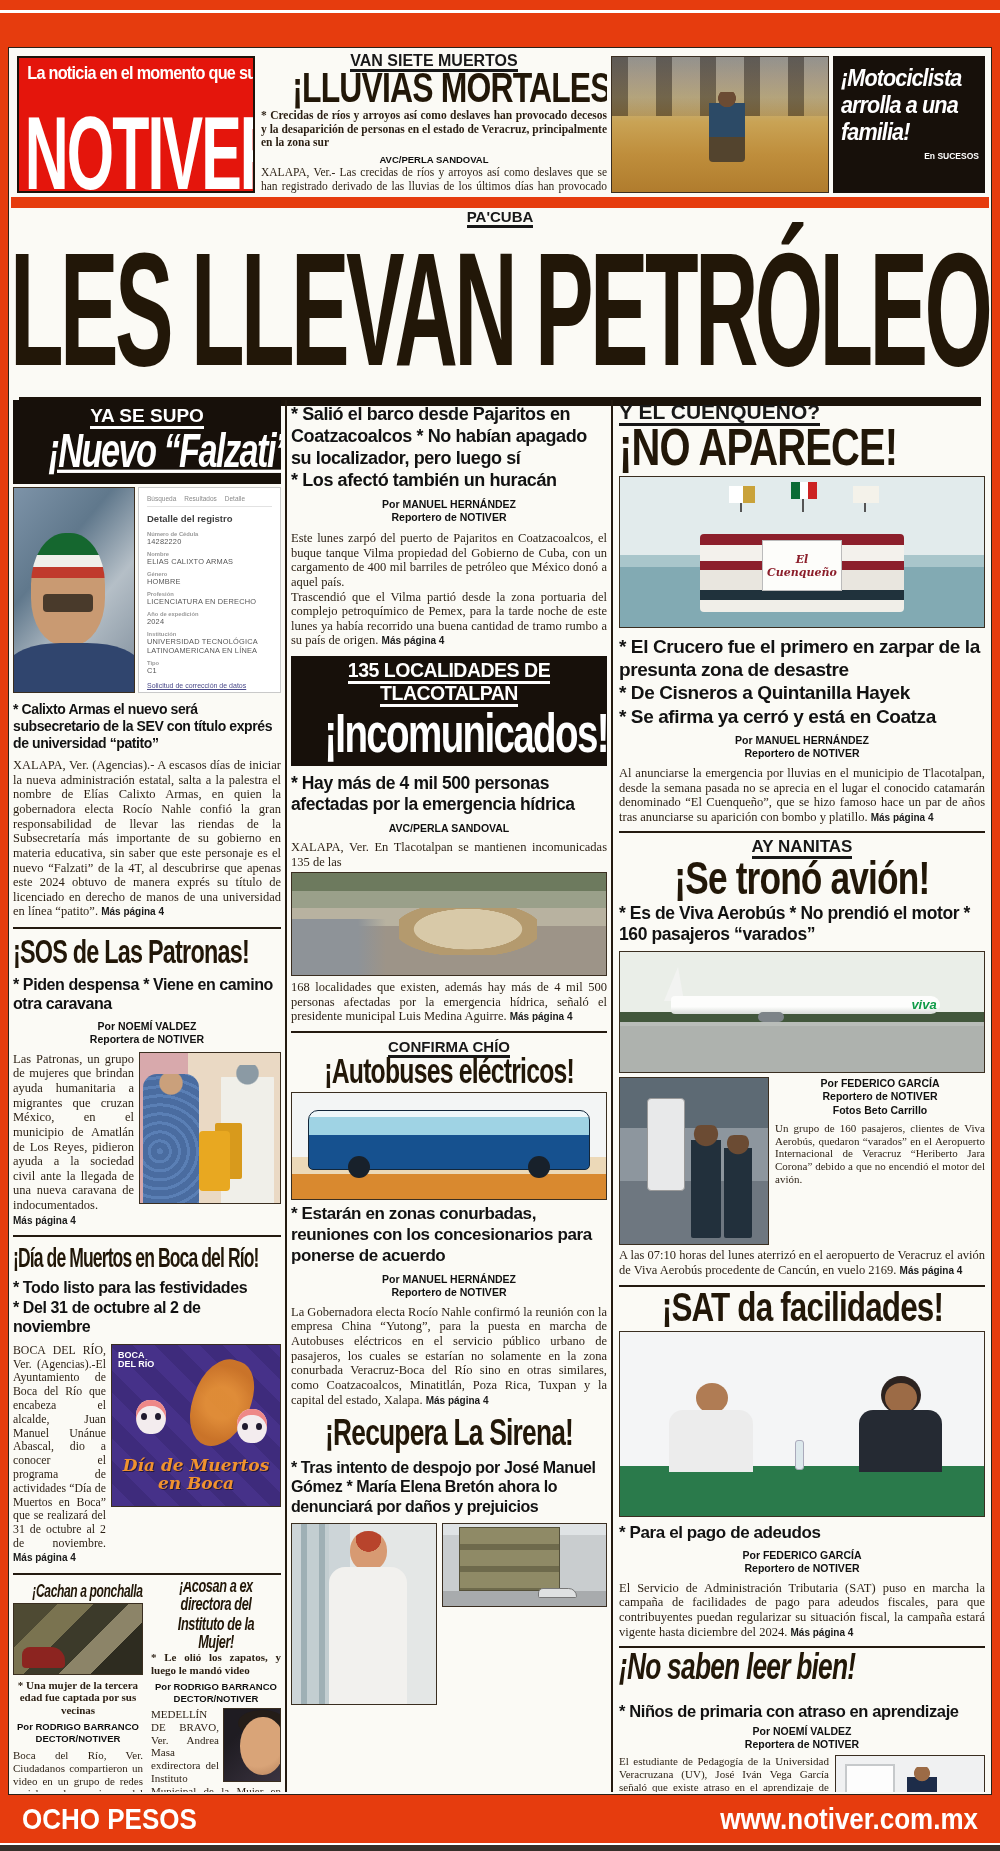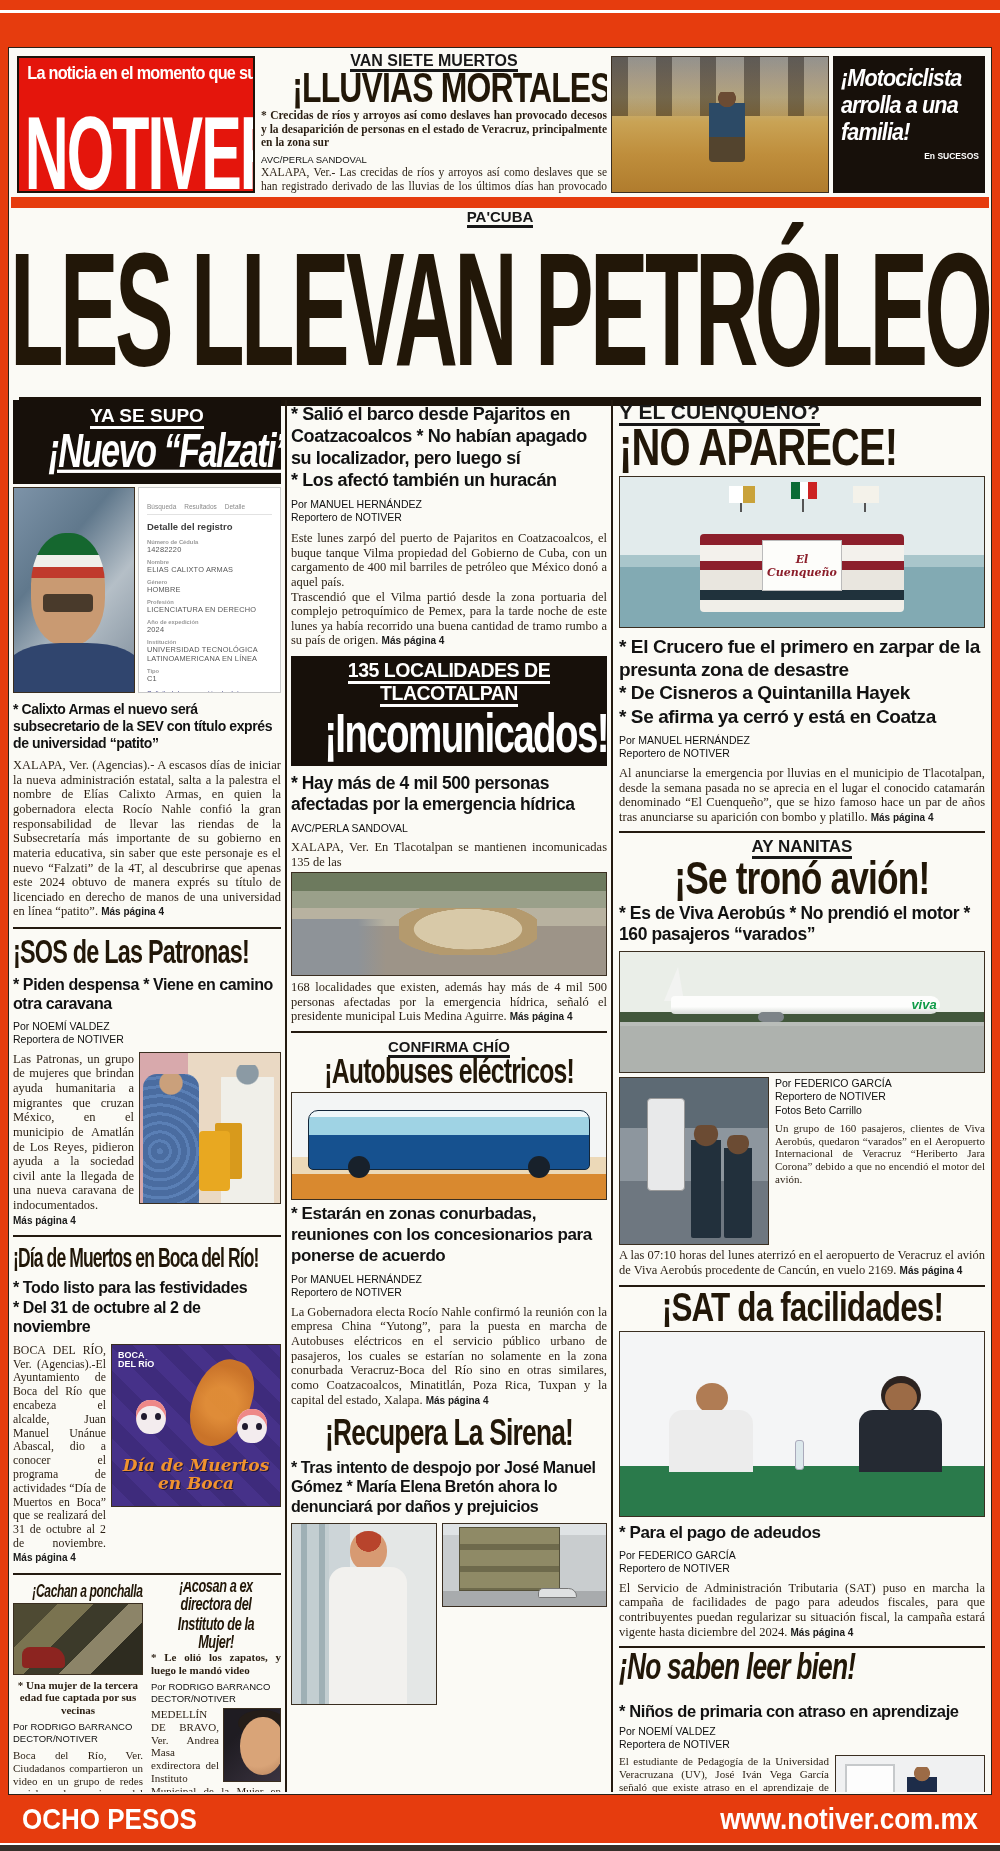--- a/index.html
+++ b/index.html
@@ -20,40 +20,40 @@
 
   
   .content { position:absolute; left:8px; top:47px; width:984px; height:1748px; background:#fbfaf5; border:1px solid #2a2118; overflow:hidden; }
   .kick { font-weight:bold; text-align:center; color:#181818; }
   .kick b { border-bottom:3px solid #181818; font-weight:bold; }
   .kick.inverse b { border-bottom:3px solid #fff; }
   .cond { display:inline-block; white-space:nowrap; transform-origin:center; }
   .hl { font-weight:bold; color:#221708; letter-spacing:-1px; line-height:0.98; }
   .txt { font-family:"Liberation Serif", serif; font-size:12.5px; line-height:1.17; text-align:justify; color:#2a1e12; white-space:pre-line; }
   .more { font-family:"Liberation Sans", sans-serif; font-weight:bold; font-size:10px; color:#1a1a1a; white-space:nowrap; }
-  .byline { font-weight:normal; font-size:10.5px; line-height:1.25; color:#101010; white-space:pre-line; }
+  .byline { font-weight:bold; font-size:10.5px; line-height:1.25; color:#101010; white-space:pre-line;text-align:center; }
   .bullets { font-weight:bold; font-size:16px; line-height:1.22; letter-spacing:-0.4px; color:#121212; white-space:pre-line; }
   .rule { border-top:2px solid #241a10; }
   .inv { background:#17100a; color:#fff; }
 
   
   .ph { position:relative; overflow:hidden; border:1.5px solid #3a2e20; }
 
   .ph-flood { background:linear-gradient(180deg,#9aa0a6 0,#b5ad9c 16%,#c7b98e 30%,#c9a355 48%,#bf8e3c 72%,#b07c2d 100%); }
   .ph-flood .stores { position:absolute; left:0; top:0; width:100%; height:44%; background:repeating-linear-gradient(90deg,rgba(45,33,20,.55) 0 16px,rgba(130,108,76,.28) 16px 44px); }
   .ph-flood .person { position:absolute; left:45%; top:26%; width:36px; height:52%; border-radius:12px 12px 4px 4px;
      background:radial-gradient(circle at 50% 9%,#6b4b33 0 13%,transparent 14%), linear-gradient(180deg,transparent 0 16%,#2c4a66 16% 64%,#53442e 64% 100%); }
 
   .ph-selfie { background:linear-gradient(130deg,#7d93a8 0%,#5f7econf 0%,#60788c 34%,#b5bfc7 62%,#7e8d9b 100%); background:linear-gradient(130deg,#7d93a8 0%,#60788c 34%,#b5bfc7 62%,#7e8d9b 100%); }
   .ph-selfie .head { position:absolute; left:14%; top:22%; width:62%; height:55%; border-radius:46% 46% 42% 42%;
      background:linear-gradient(180deg,#15672f 0 20%,#efefea 20% 30%,#c03a2c 30% 40%,#c99a72 40% 100%); }
   .ph-selfie .glasses { position:absolute; left:24%; top:52%; width:42%; height:9%; background:rgba(30,25,20,.75); border-radius:4px; }
   .ph-selfie .torso { position:absolute; left:-4%; bottom:-2%; width:108%; height:26%; background:#30456e; border-radius:40% 40% 0 0; }
 
-  .ph-reg { background:#fff; border:1px solid #c9c9c9; font-family:"Liberation Sans",sans-serif; color:#5f5f5f; padding:15px 8px; }
+  .ph-reg { background:#fff; border:1px solid #c9c9c9; font-family:"Liberation Sans",sans-serif; color:#5f5f5f; padding:7px 8px; }
   .ph-reg .tabs { display:flex; gap:8px; font-size:6.5px; color:#8a8a8a; border-bottom:1px solid #e2e2e2; padding-bottom:4px; margin-bottom:6px; }
   .ph-reg .rtitle { font-size:9.5px; font-weight:bold; color:#3f3f3f; margin-bottom:7px; }
   .ph-reg .rlab { font-size:5.8px; font-weight:bold; color:#9a9a9a; margin-top:5px; }
   .ph-reg .rval { font-size:7.4px; color:#565656; letter-spacing:0.2px; }
   .ph-reg .rlink { font-size:7px; color:#4a4a8a; text-decoration:underline; margin-top:7px; }
 
   .ph-map { background:#e6eaed; border:1.5px solid #3a2e20; }
   .ph-map .land { position:absolute; left:-6%; top:8%; width:70%; height:88%; background:#f3f4f0; border-radius:30% 55% 60% 35%; transform:rotate(-14deg); box-shadow:inset 0 0 0 1px #d4d7d2; }
   .ph-map .dots { position:absolute; inset:0;
      background-image:

